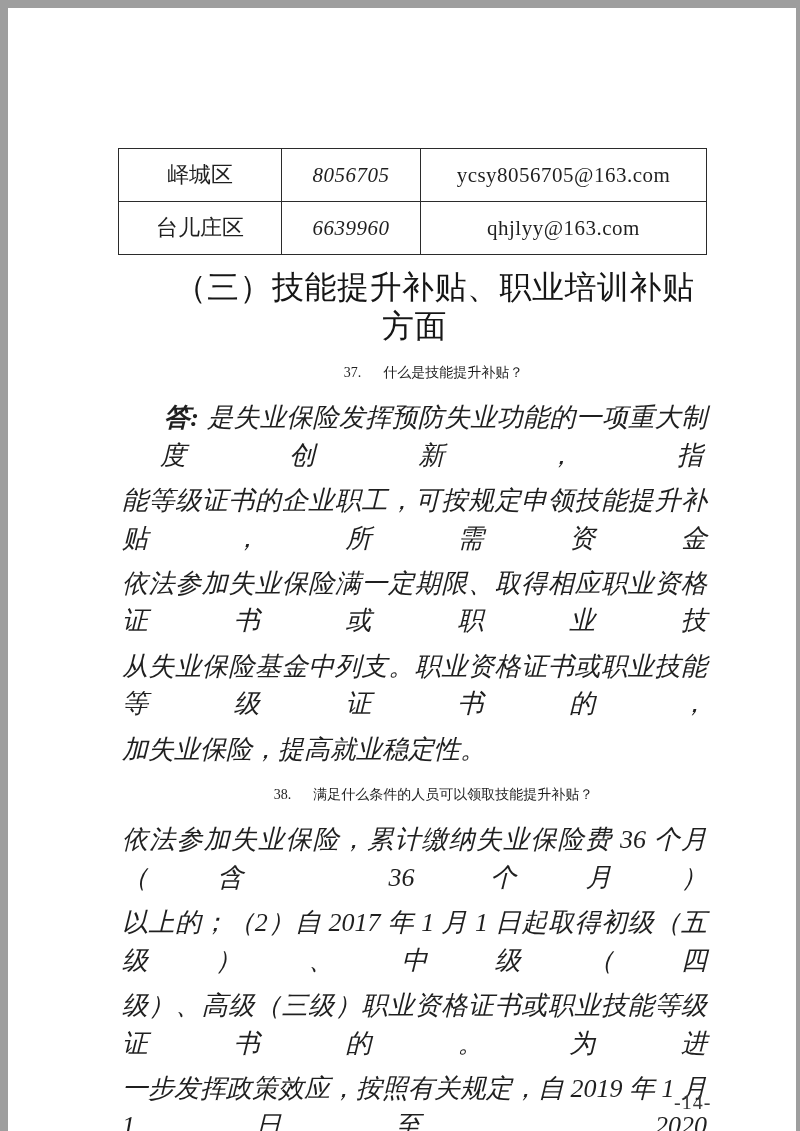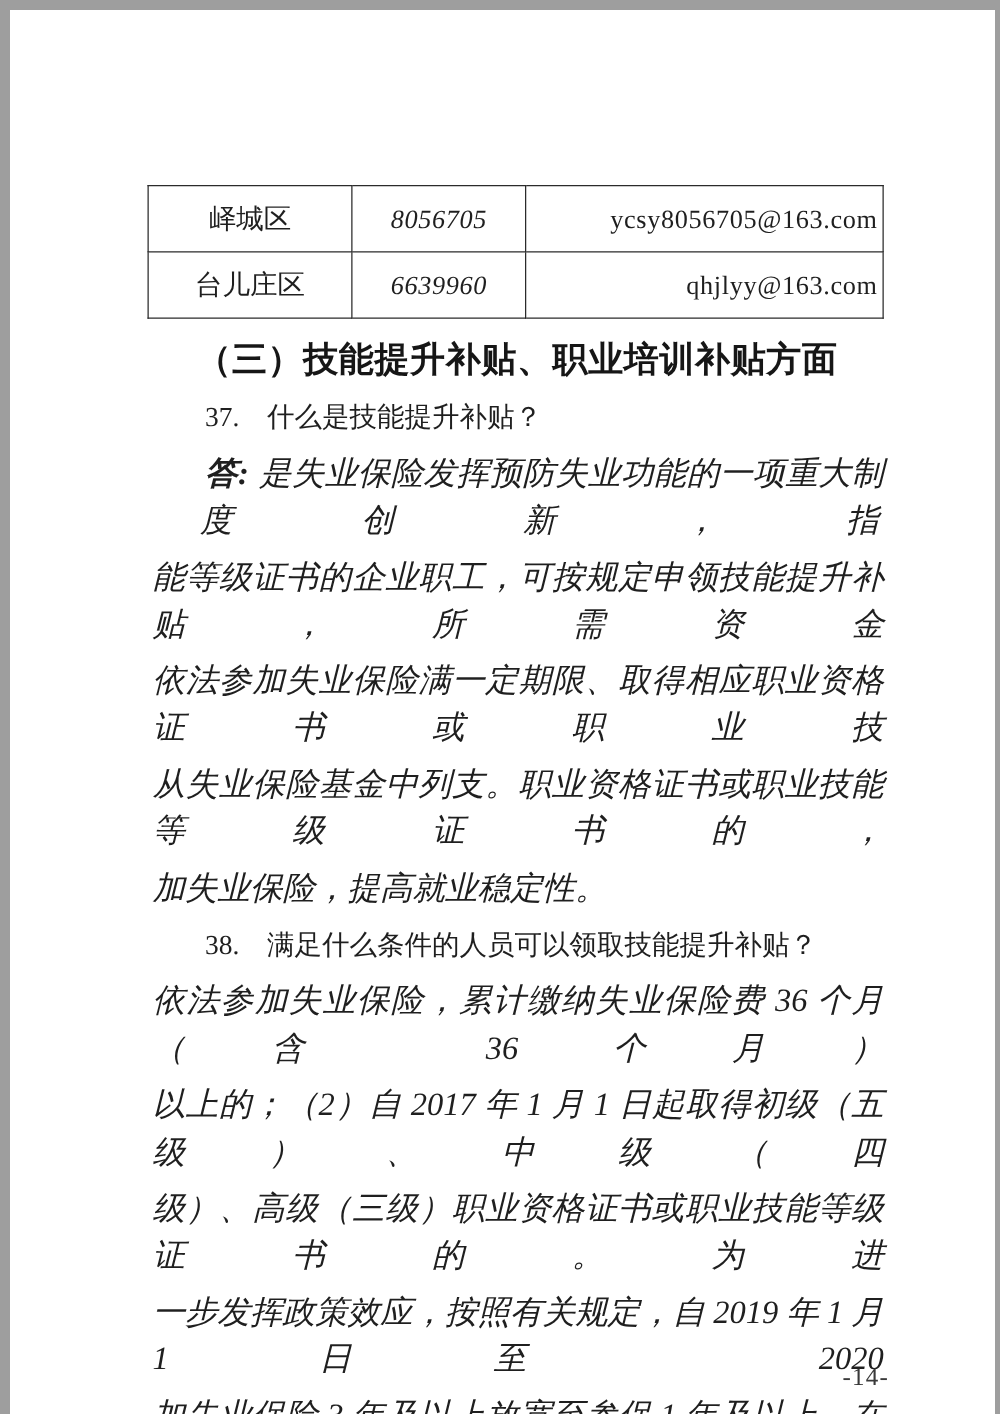--- a/index.html
+++ b/index.html
@@ -25,42 +25,44 @@
   }
   .contact-table td {
     border: 1.5px solid #2b2b2b;
     height: 53px;
     text-align: center;
     vertical-align: middle;
     font-size: 21px;
   }
   .contact-table td.c-district { width: 163px; font-size: 22px; }
   .contact-table td.c-phone    { width: 139px; letter-spacing: 0.5px; font-style: italic; }
-  .contact-table td.c-email    { width: 286px; letter-spacing: 0.5px; text-align: right; }
+  .contact-table td.c-email    { width: 286px; letter-spacing: 0.5px; }
   
   .content {
     position: absolute;
     left: 106px;
     top: 252px;
     width: 601px;
   }
   .section-heading {
     font-family: "Liberation Sans", "DejaVu Sans", sans-serif;
-    font-weight: 700;
-    font-size: 28px;
+    font-weight: 400;
+    font-size: 32px;
     line-height: 39px;
     color: #161616;
     text-indent: 1.25em;
     letter-spacing: 0.5px;
+    text-align: center;
   }
   .q-line {
-    font-size: 22px;
+    font-size: 14px;
     line-height: 37.4px;
     text-indent: 0;
     padding-left: 42px;
+    text-align: center;
   }
   .q-num { margin-right: 14px; }
   .line {
     font-size: 26px;
     line-height: 37.4px;
     white-space: nowrap;
     font-style: italic;
   }
   .line.j {
     white-space: normal;

